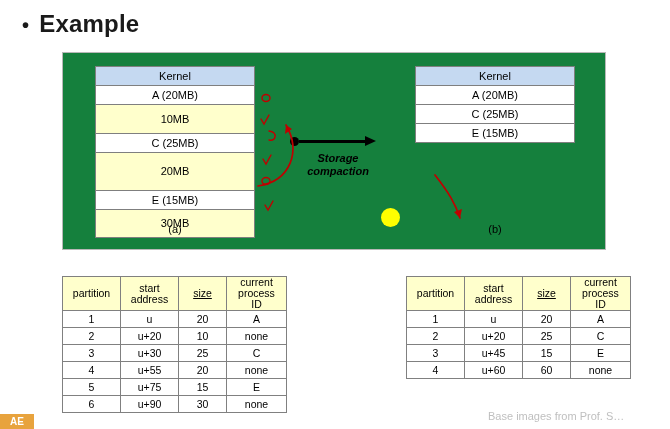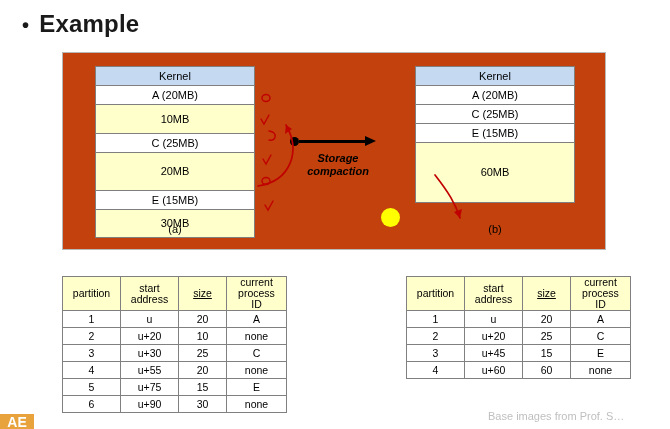--- a/index.html
+++ b/index.html
@@ -28,21 +28,21 @@
   }
 
   
   .diagram-frame {
     position: absolute;
     left: 62px;
     top: 52px;
     width: 544px;
     height: 198px;
     border: 1px solid #b8b8b8;
-    background: #c2410c;
+    background: #15803d;
   }
 
   .mem {
     position: absolute;
     width: 160px;
     border: 1px solid #7f7f7f;
     border-bottom: none;
   }
   .mem.left  { left: 32px;  top: 13px; }
   .mem.right { left: 352px; top: 13px; }
@@ -173,21 +173,21 @@
     color: #bfbfbf;
   }
   .footer-mark {
     position: absolute;
     left: 0px;
     top: 414px;
     width: 34px;
     height: 15px;
     background: #e8a33d;
     color: #ffffff;
-    font-size: 14px;
+    font-size: 10px;
     font-weight: bold;
     display: flex;
     align-items: center;
     justify-content: center;
     overflow: hidden;
   }
 </style>
 </head>
 <body>
 
@@ -206,21 +206,20 @@
     <div class="row proc">E (15MB)</div>
     <div class="row hole30">30MB</div>
   </div>
   <div class="caption left">(a)</div>
 
   <div class="mem right">
     <div class="row kernel">Kernel</div>
     <div class="row proc">A (20MB)</div>
     <div class="row proc">C (25MB)</div>
     <div class="row proc">E (15MB)</div>
-    <div class="row big">60MB</div>
   </div>
   <div class="caption right">(b)</div>
 
   <div class="arrow-block">
     <div class="arrow-line">
       <div class="dot"></div>
         <div class="shaft"></div>
         <div class="head"></div>
     </div>
     <div class="label">

